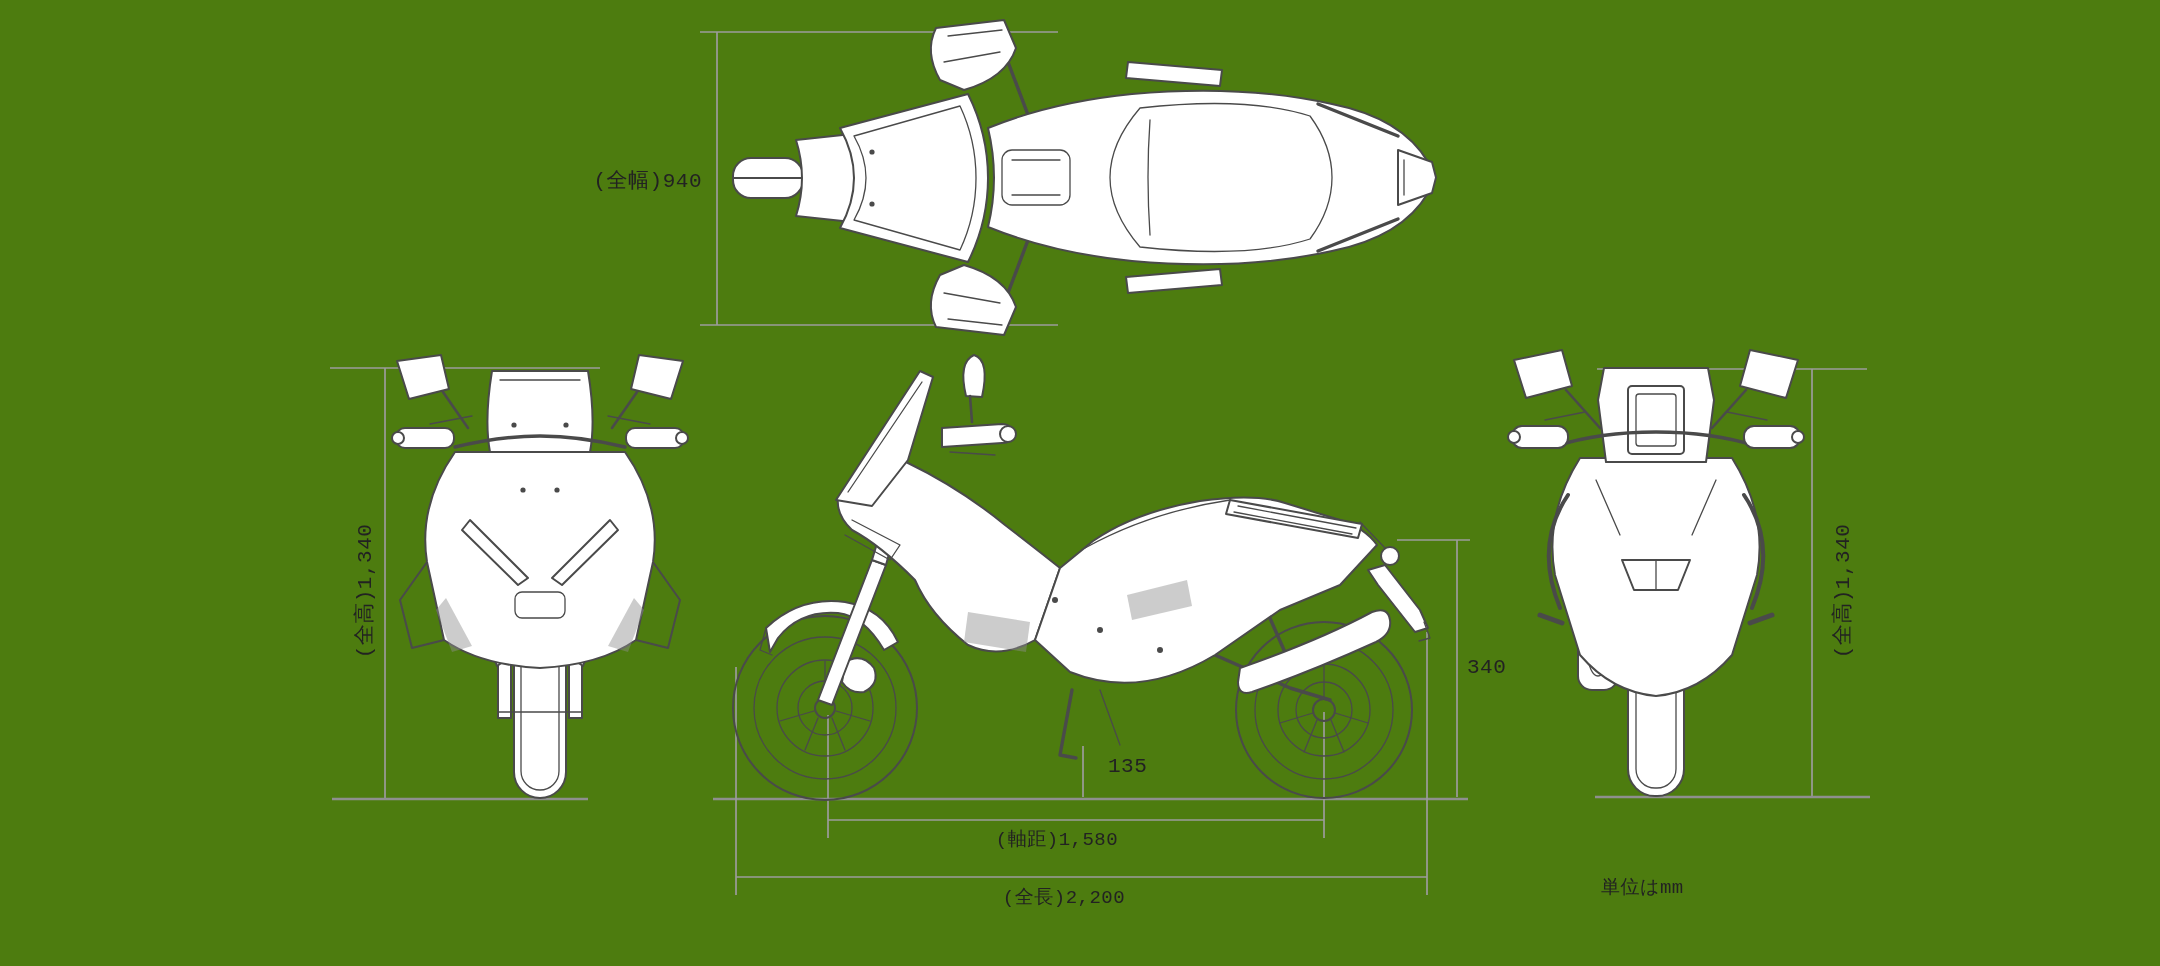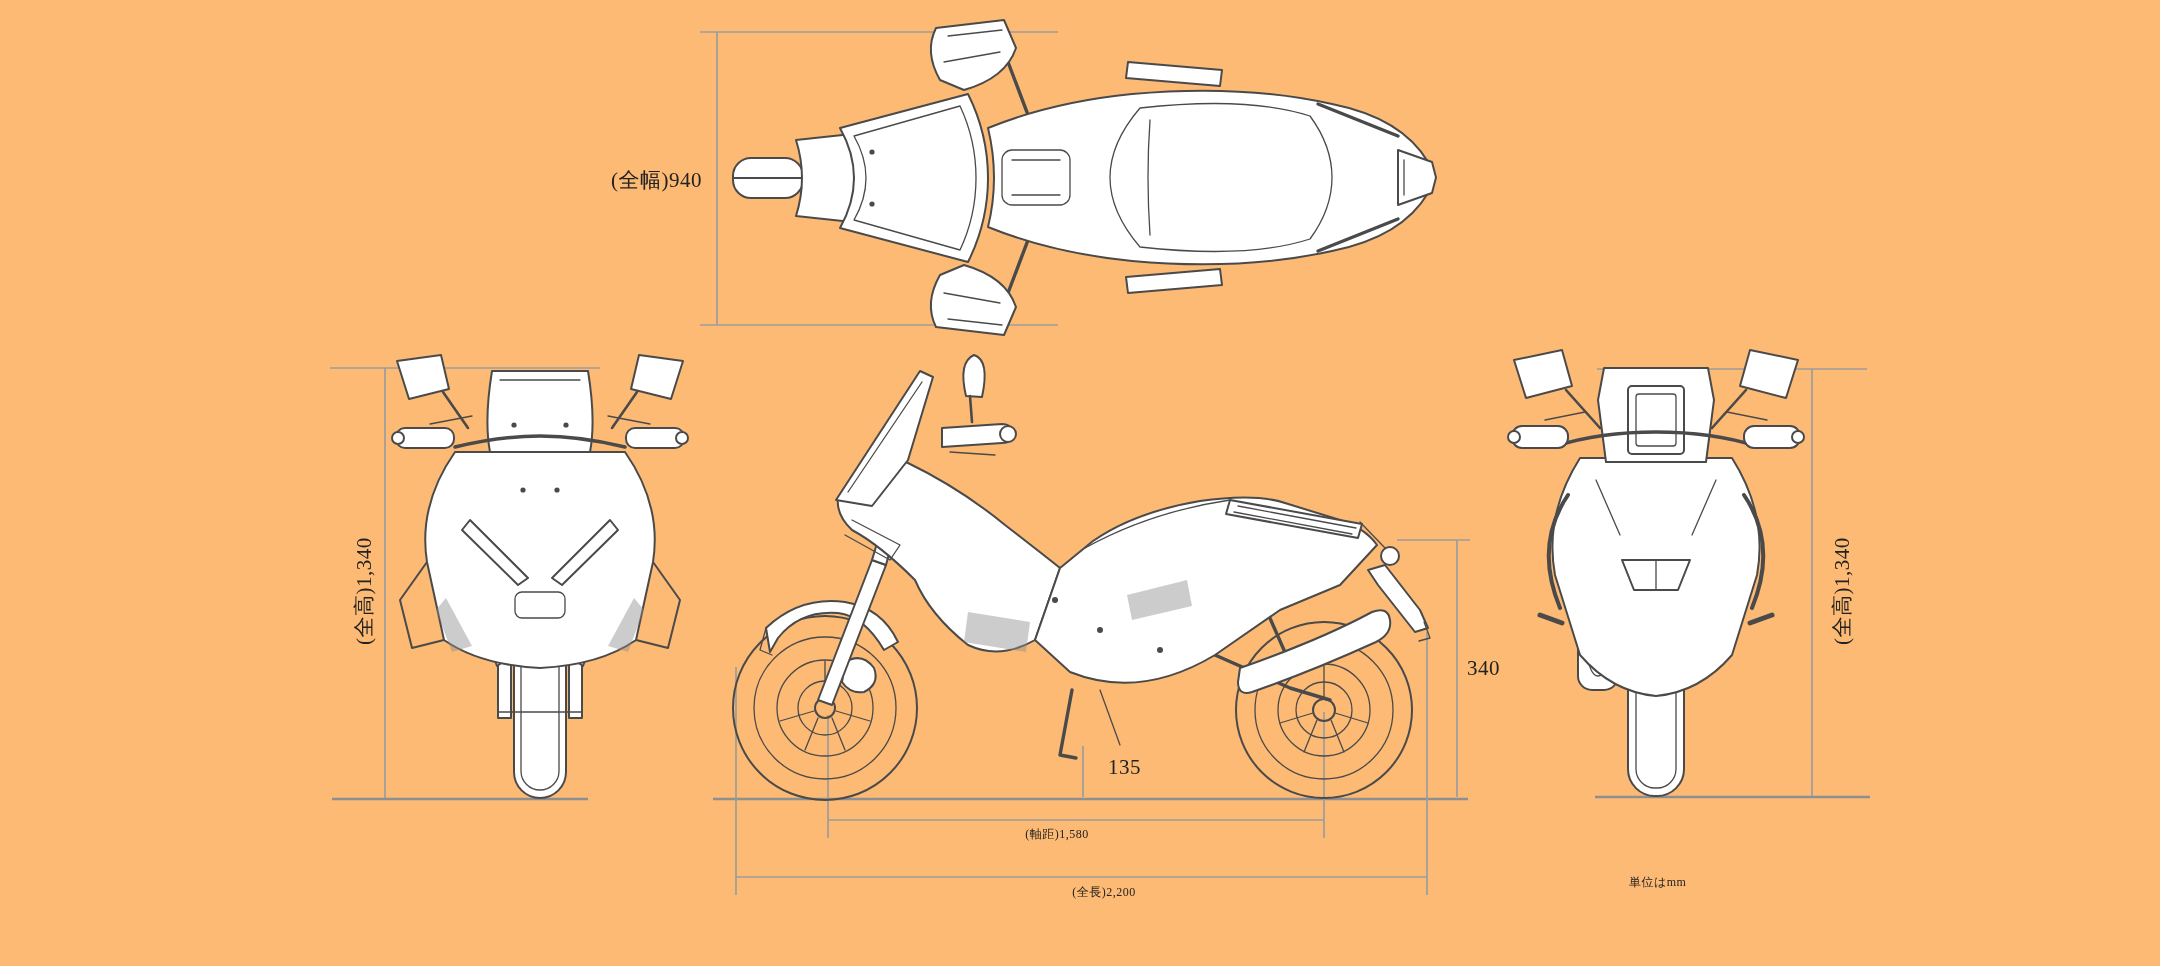--- a/index.html
+++ b/index.html
@@ -1,33 +1,33 @@
 <!DOCTYPE html>
 <html><head>
 <meta charset="utf-8">
 <style>
   html,body{margin:0;padding:0;background:#ffffff;}
   #canvas{
-    position:relative;width:2160px;height:966px;background:#fdba74;overflow:hidden;
-    font-family:Liberation Serif, serif;
+    position:relative;width:2160px;height:966px;background:#4d7c0f;overflow:hidden;
+    font-family:Liberation Mono, monospace;
   }
   #blueprint{position:absolute;left:0;top:0;}
   
   .bike{stroke:#4a4a4a;fill:none;stroke-width:2;stroke-linejoin:round;stroke-linecap:round;}
   .w{fill:#ffffff;}
   .thin{stroke-width:1.3;}
   .thick{stroke-width:3.4;}
   .shade{fill:#8d8d8d;opacity:.45;stroke:none;}
   .dot{fill:#4a4a4a;stroke:none;}
   
   .dim{stroke:#9c9c9c;fill:none;stroke-width:1.7;}
   .ground{stroke:#8f8f8f;fill:none;stroke-width:2.3;}
   
   .lbl{position:absolute;color:#222222;font-size:21px;letter-spacing:.5px;white-space:nowrap;}
-  .lbl.small{font-size:12px;}
+  .lbl.small{font-size:19px;}
   .lbl.center{text-align:center;}
   .lbl.right{text-align:right;}
   .rot{transform:rotate(-90deg);transform-origin:center center;text-align:center;}
 </style>
 </head>
 <body>
 
 <div id="canvas">
 
   <svg id="blueprint" width="2160" height="966" viewBox="0 0 2160 966">
@@ -240,16 +240,16 @@
   <div class="lbl rot" style="left:272px;top:579px;width:180px;height:24px;">(全高)1,340</div>
 
   <div class="lbl rot" style="left:1750px;top:579px;width:180px;height:24px;">(全高)1,340</div>
 
   <div class="lbl" style="left:1467px;top:656px;">340</div>
 
   <div class="lbl" style="left:1089px;top:755px;margin-left:19px;">135</div>
 
   <div class="lbl small center" style="left:957px;top:826px;width:200px;">(軸距)1,580</div>
 
-  <div class="lbl small center" style="left:1004px;top:884px;width:200px;">(全長)2,200</div>
-
-  <div class="lbl small" style="left:1601px;top:874px;margin-left:28px;">単位はmm</div>
+  <div class="lbl small center" style="left:964px;top:884px;width:200px;">(全長)2,200</div>
+
+  <div class="lbl small" style="left:1601px;top:874px;">単位はmm</div>
 </div>
 
 </body></html>

